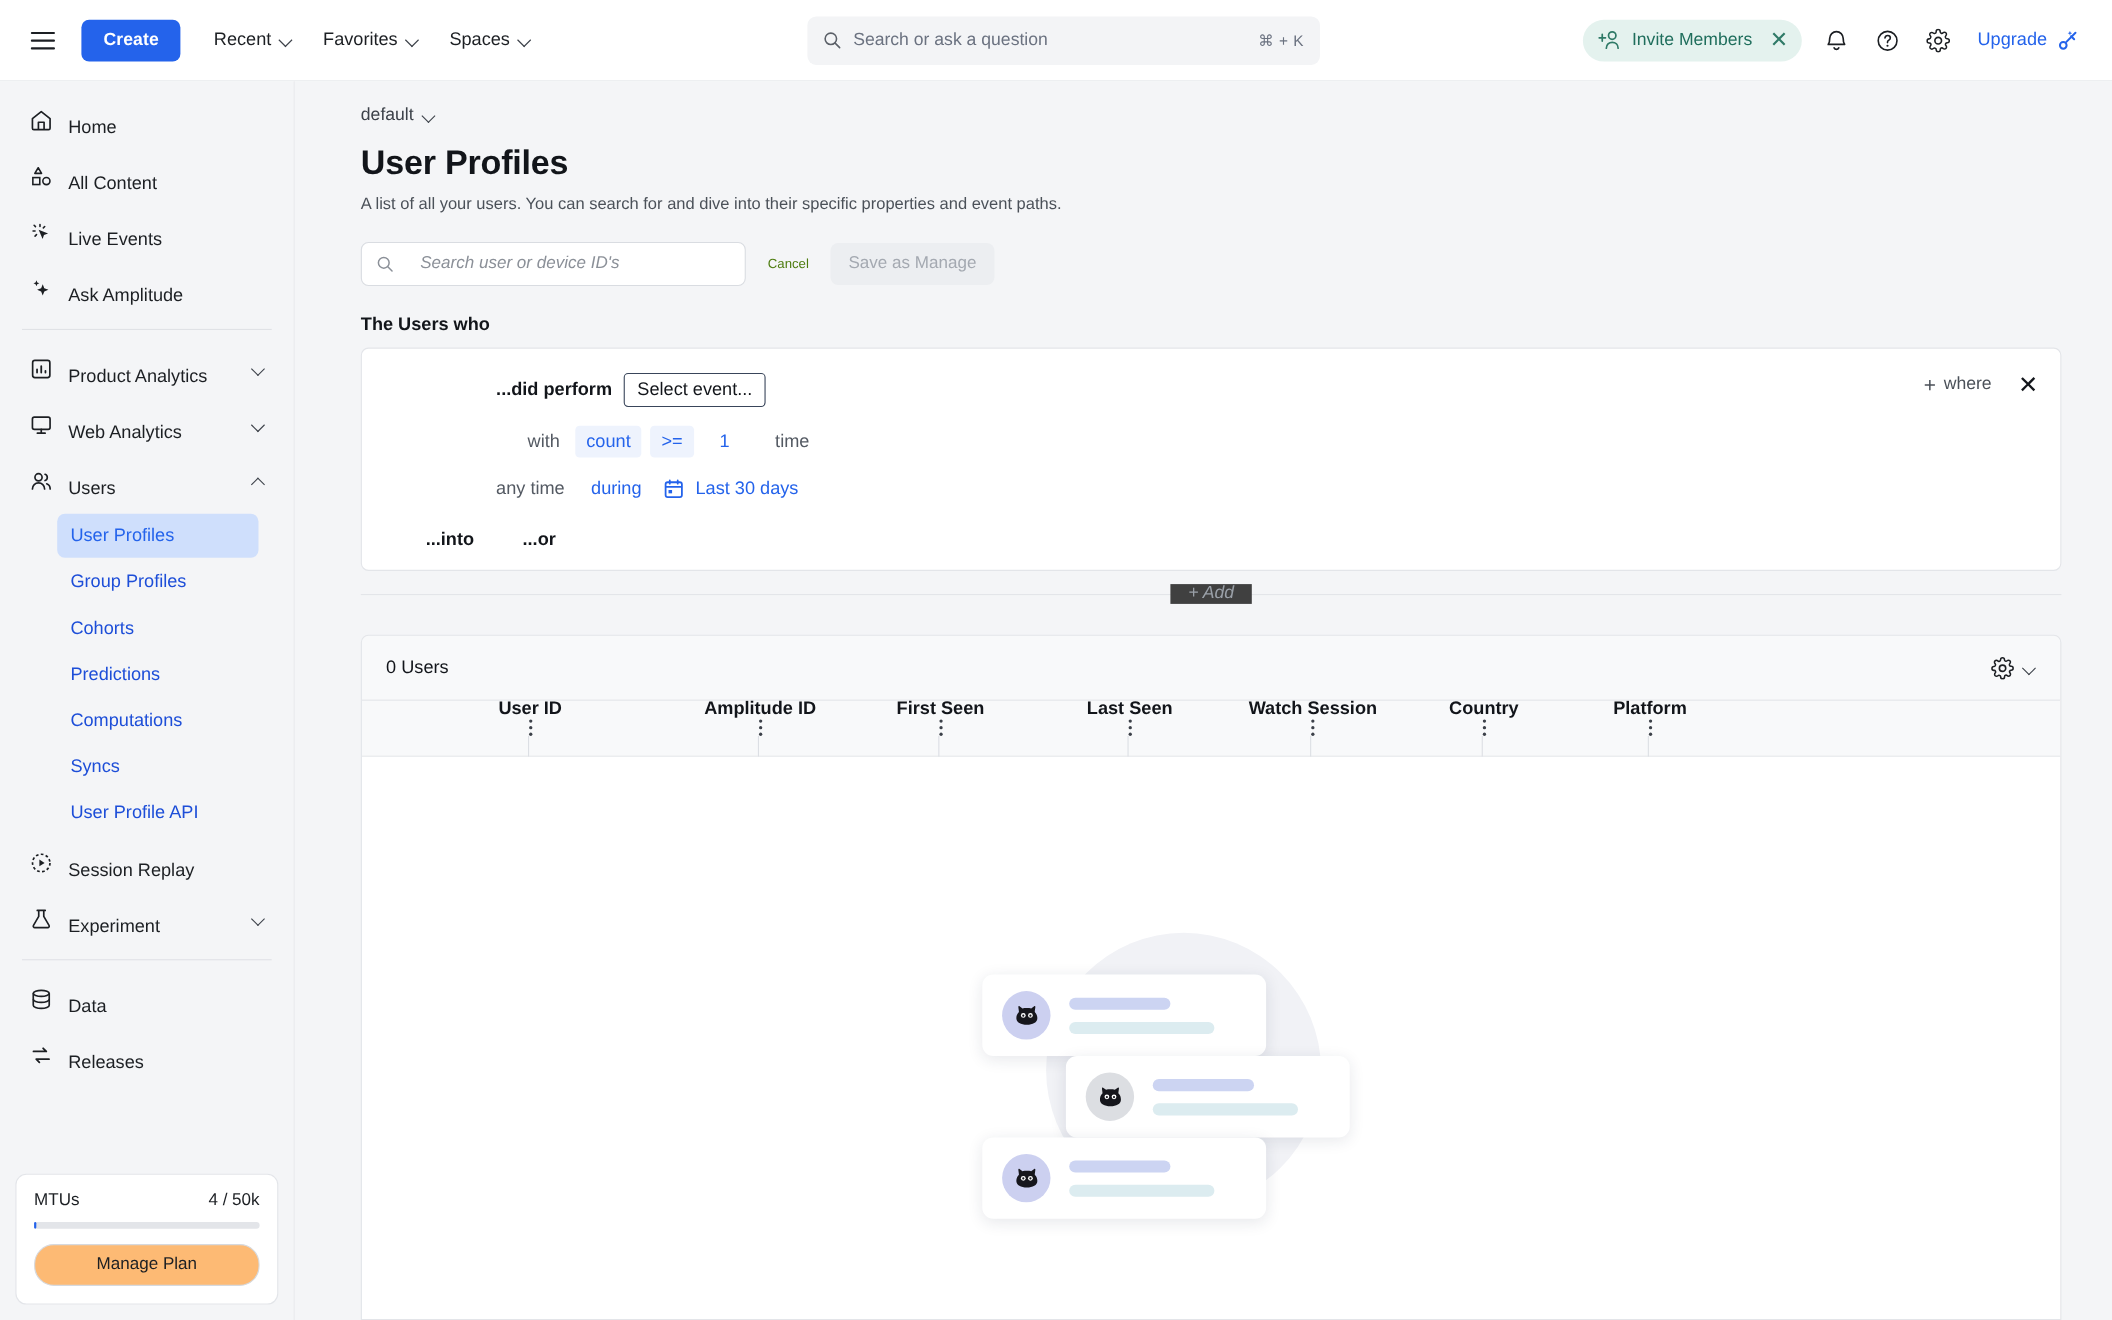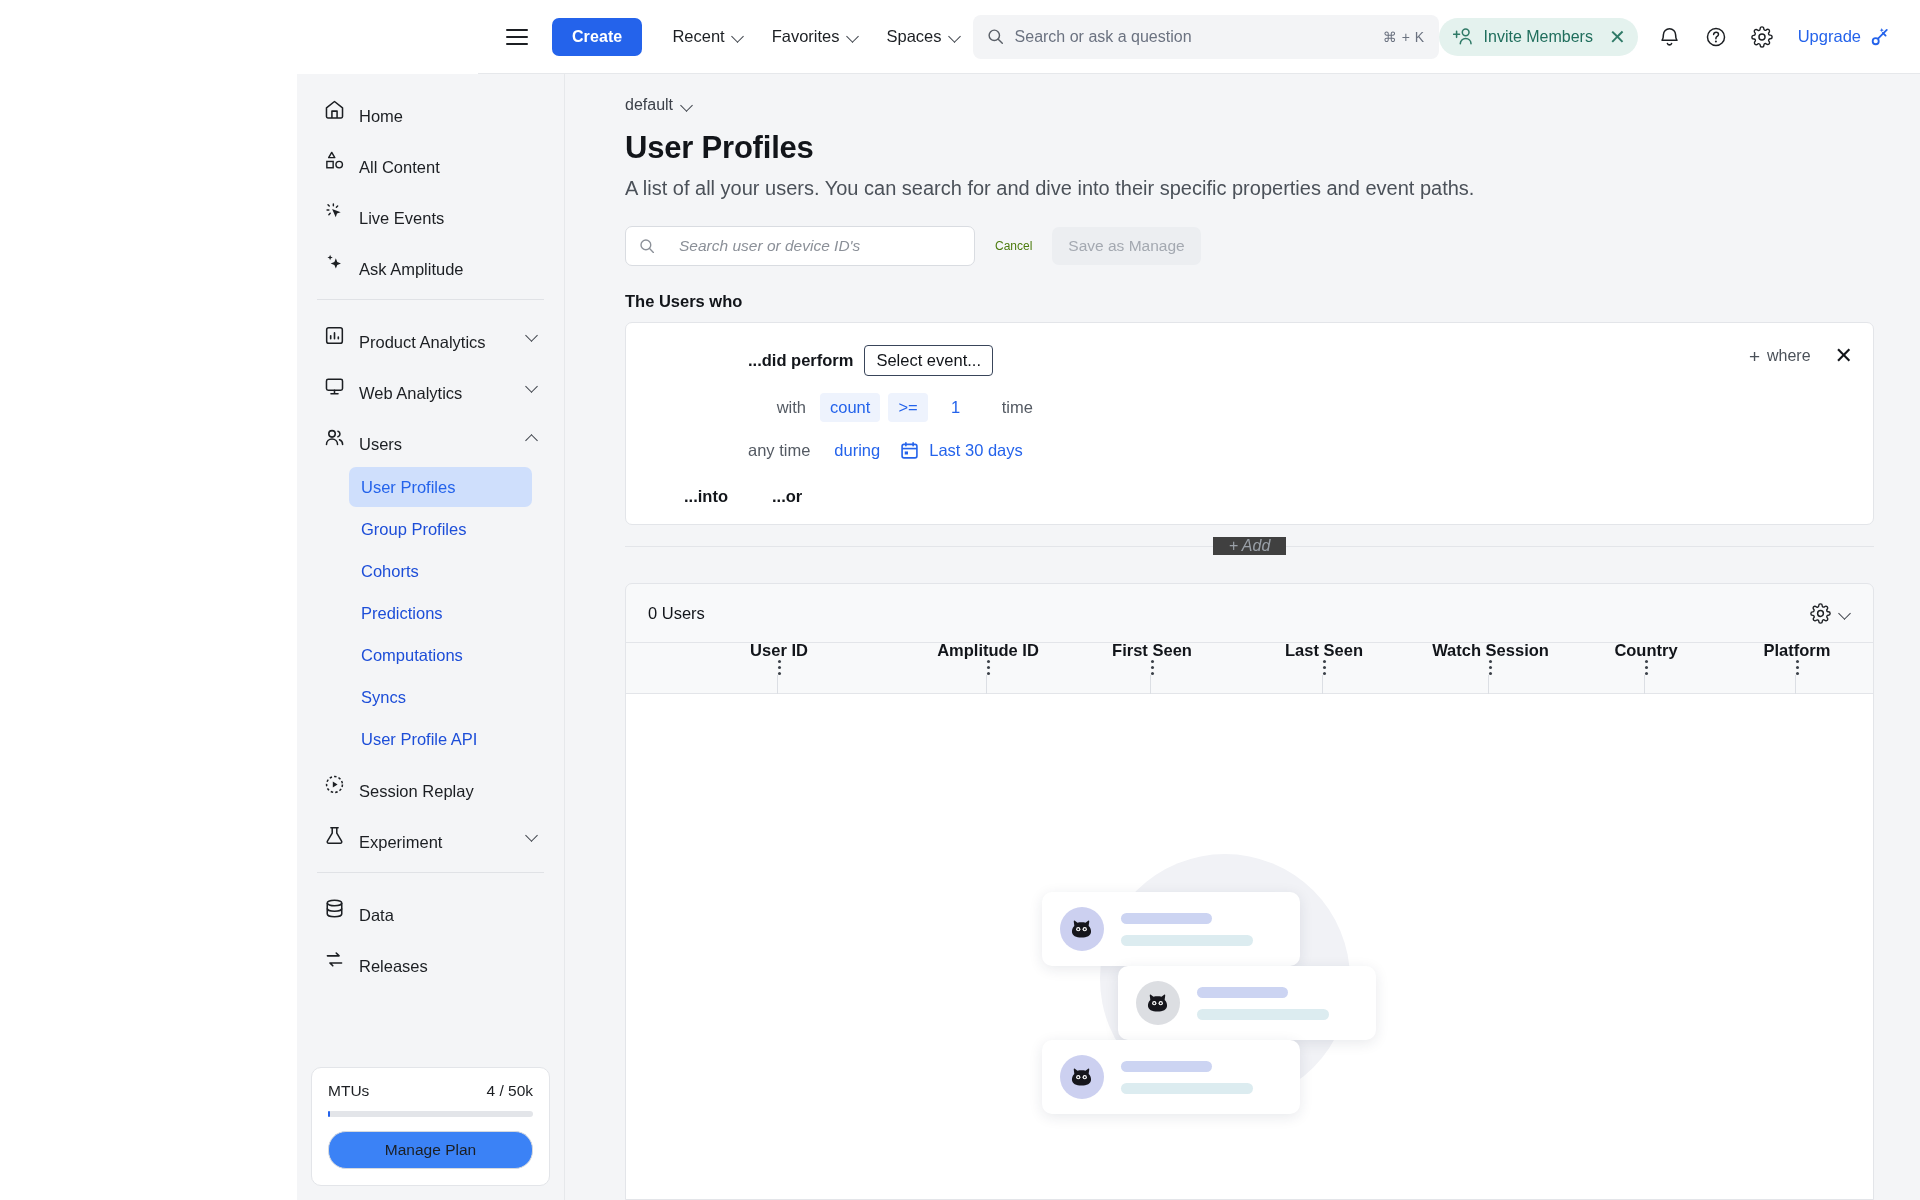--- a/index.html
+++ b/index.html
@@ -3,21 +3,21 @@
 <meta charset="utf-8">
 <style>
   * { box-sizing: border-box; margin: 0; padding: 0; }
   html, body {
     width: 1920px; height: 1200px;
     font-family: "Liberation Sans", sans-serif;
     background: #ffffff;
     overflow: hidden;
     -webkit-font-smoothing: antialiased;
   }
-  .app { width: 1920px; height: 1200px; display: flex; flex-direction: column; align-items: flex-end; }
+  .app { width: 1920px; height: 1200px; display: flex; flex-direction: column; }
 
   
   .topbar {
     height: 74px; flex: 0 0 74px;
     background: #fff;
     border-bottom: 1px solid #e6e8eb;
     display: flex; align-items: center;
     padding: 0 22px 0 22px;
     gap: 0;
   }
@@ -96,32 +96,32 @@
   .sub-item.active { background:#cfdffc; color:#2463eb; }
   .mtu-card {
     position:absolute; left:14px; right:14px; bottom: 14px;
     background:#fff; border:1px solid #e3e5e9; border-radius:10px;
     padding: 14px 16px 16px 16px;
   }
   .mtu-top { display:flex; justify-content:space-between; font-size:15.5px; color:#1c1f23; margin-bottom:11px;}
   .mtu-bar { height:6px; background:#e3e5e9; border-radius:4px; margin-bottom:14px; position:relative;}
   .mtu-bar > i { display:block; height:100%; width:1%; background:#2463eb; border-radius:4px;}
   .manage-btn {
-    width:100%; height:38px; border:1px solid #d6d9de; background:#3b82f6;
+    width:100%; height:38px; border:1px solid #d6d9de; background:#fdba74;
     border-radius:18px; font-size:15.5px; color:#1c1f23; cursor:pointer;
     font-family:"Liberation Sans", sans-serif;
   }
 
   
   .main { flex:1; background:#f4f5f7; overflow:hidden; position:relative; }
   .main-inner { padding: 22px 46px 0 60px; height:100%; display:flex; flex-direction:column;}
 
   .breadcrumb { display:flex; align-items:center; gap:9px; font-size:16px; color:#3c4149; cursor:pointer; margin-bottom: 16px;}
   .page-title { font-size: 31px; font-weight: 700; color:#12151a; letter-spacing:-.2px; margin-bottom: 11px;}
-  .page-sub { font-size: 20px; color:#4b5159; margin-bottom: 26px;}
+  .page-sub { font-size: 15px; color:#4b5159; margin-bottom: 26px;}
 
   .searchrow { display:flex; align-items:center; gap: 20px; margin-bottom: 26px; }
   .userSearch {
     width: 350px; height: 40px; background:#fff;
     border:1px solid #d9dce1; border-radius:7px;
     display:flex; align-items:center; gap:24px; padding: 0 13px; cursor:text;
   }
   .userSearch .ph { font-size:15.5px; color:#8b9098; font-style:italic;}
   .link-btn { color:#4d7c0f; font-size:12px; cursor:pointer; background:none;border:none; font-family:"Liberation Sans",sans-serif;}
   .ghost-btn {

